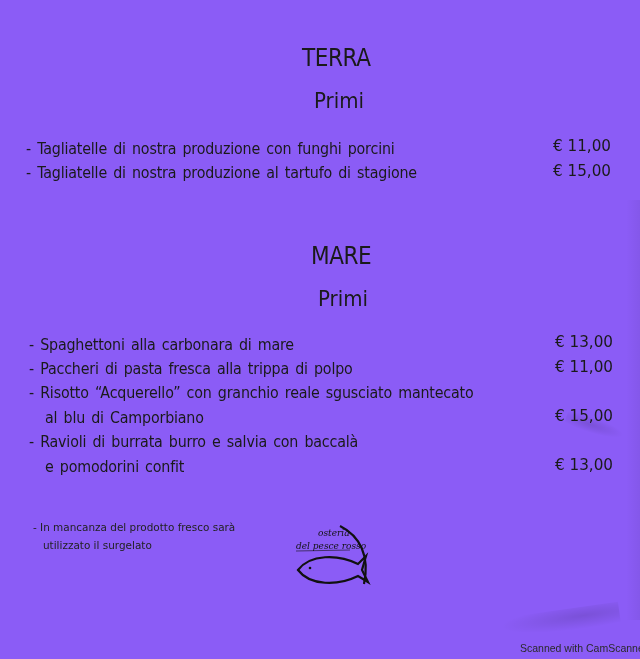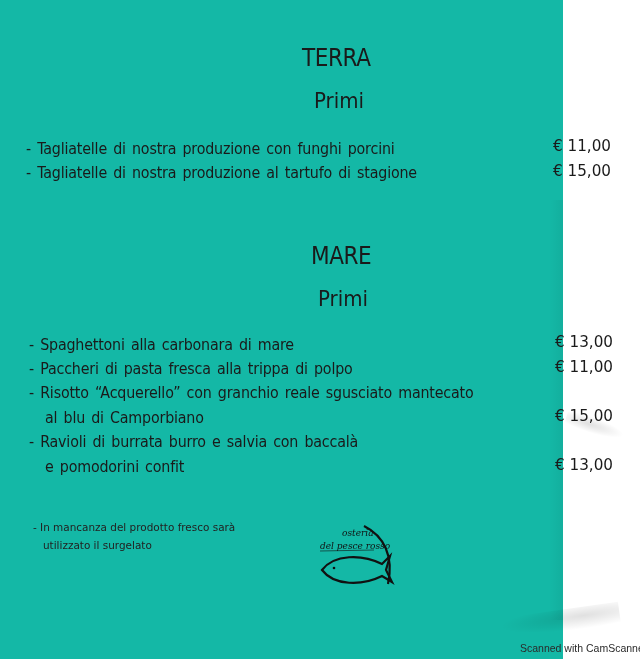--- a/index.html
+++ b/index.html
@@ -2,21 +2,21 @@
 <html><head>
   <meta charset="utf-8">
   <style>
     html, body { margin: 0; padding: 0; }
     body {
       width: 640px; height: 659px; position: relative; overflow: hidden;
       background: #ffffff;
       font-family: "DejaVu Sans", sans-serif;
       color: #1a1a1a;
     }
-    .page { position: absolute; left: 0; top: 0; width: 563px; height: 659px; background: #14b8a6; }
+    .page { position: absolute; left: 0; top: 0; width: 640px; height: 659px; background: #8b5cf6; }
     .abs { position: absolute; white-space: nowrap; }
     .section-title { font-size: 24px; letter-spacing: -0.5px; font-family: "DejaVu Sans", sans-serif; transform: scaleX(0.9); transform-origin: left top; }
     .subtitle { font-size: 22px; transform: scaleX(0.9); transform-origin: left top; }
     .item { font-size: 15.5px; letter-spacing: -0.2px; word-spacing: 2px; transform: scaleX(0.92); transform-origin: left top; }
     .price { font-size: 16px; letter-spacing: 0px; transform: scaleX(0.95); transform-origin: left top; }
     .note { font-size: 11px; color: #222; transform: scaleX(0.95); transform-origin: left top; }
     .footer { font-family: "Liberation Sans", sans-serif; font-size: 10.5px; color: #2a2a2a; }
     .smudge {
       position: absolute; left: 500px; top: 610px; width: 120px; height: 22px;
       background: radial-gradient(ellipse at 70% 40%, rgba(0,0,0,0.12), rgba(0,0,0,0) 70%);
@@ -63,21 +63,21 @@
 
   <div class="smudge2"></div>
 
   <div class="abs item" style="left:29px; top:433px;">- Ravioli di burrata burro e salvia con baccalà</div>
   <div class="abs item" style="left:45px; top:458px;">e pomodorini confit</div>
   <div class="abs price" style="left:555px; top:455px;">€ 13,00</div>
 
   <div class="abs note" style="left:33px; top:521px;">- In mancanza del prodotto fresco sarà</div>
   <div class="abs note" style="left:43px; top:539px;">utilizzato il surgelato</div>
 
-  <div class="abs" style="left:312px; top:518px; width:90px; height:72px;">
+  <div class="abs" style="left:288px; top:518px; width:90px; height:72px;">
     <svg width="90" height="72" viewBox="0 0 90 72">
 
       <path d="M52 8 C72 18, 82 38, 76 66" fill="none" stroke="#111" stroke-width="2.2"></path>
 
       <path d="M10 52 C22 36, 50 36, 70 46 L78 38 L74 52 L80 64 L70 58 C50 68, 22 68, 10 52 Z" fill="none" stroke="#111" stroke-width="2.2"></path>
 
       <circle cx="22" cy="50" r="1.3" fill="#111"></circle>
 
       <text x="30" y="18" font-family="DejaVu Serif, serif" font-size="9" font-style="italic" fill="#111">osteria</text>
       <text x="8" y="31" font-family="DejaVu Serif, serif" font-size="9" font-style="italic" fill="#111">del pesce rosso</text>

